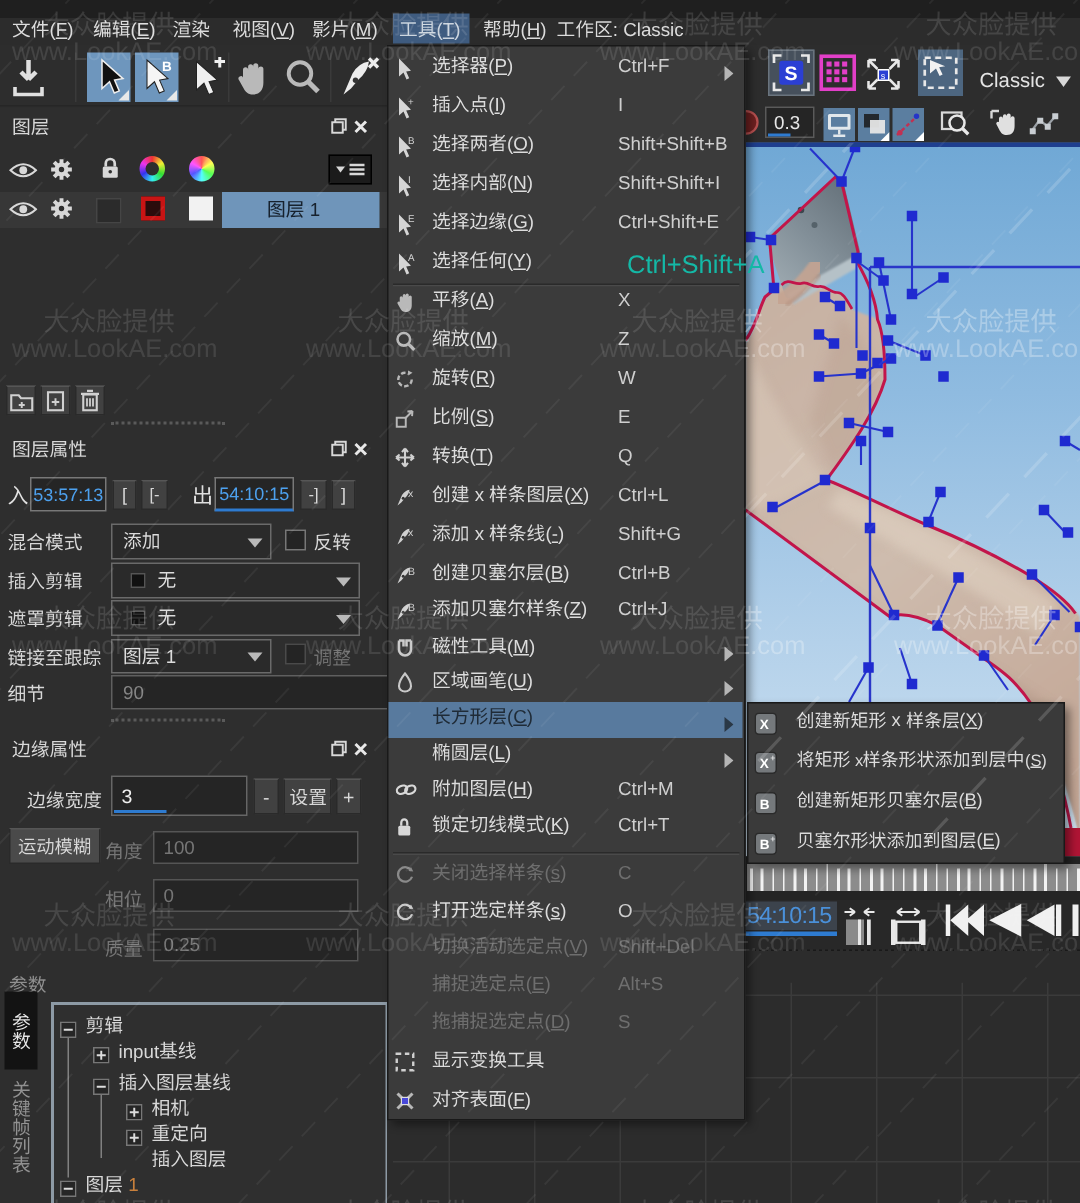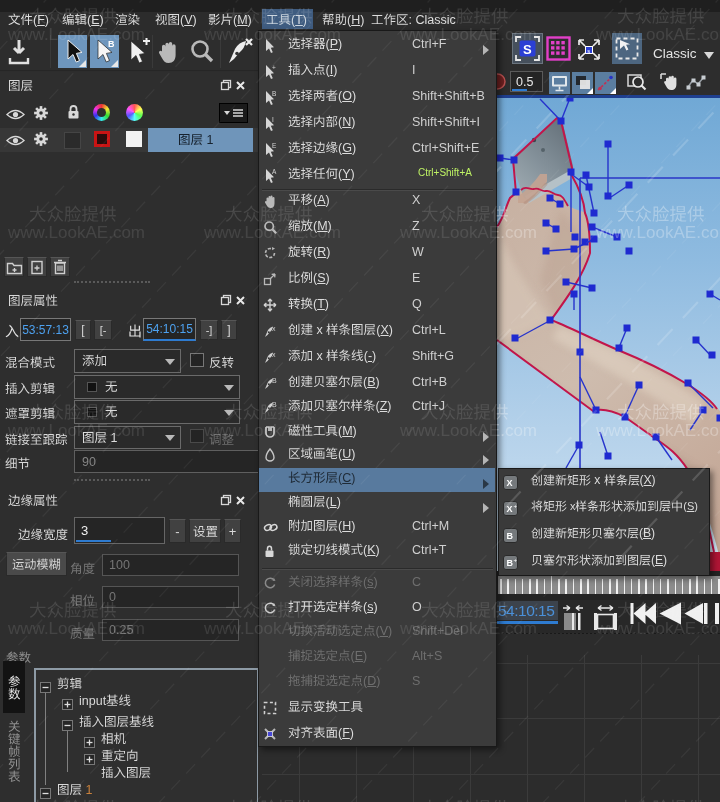--- a/index.html
+++ b/index.html
@@ -248,21 +248,21 @@
     </svg></div>
 <div class="ab" style="left:653px;top:46px;color:#e4e4e4;font-size:13.5px">Classic</div>
 <div class="ab" style="left:703px;top:46px;"><svg width="12" height="9" viewBox="0 0 12 9" style="">
       <path d="M1,1 L11,1 L6,8 Z" fill="#d8d8d8"></path>
     </svg></div>
 <div class="ab" style="left:490px;top:72px;width:230px;height:23px;background:#2d2d2d"></div>
 <div class="ab" style="left:489px;top:73px;"><svg width="17" height="17" viewBox="0 0 17 17" style="">
       <circle cx="8.5" cy="8.5" r="7.5" fill="#6e2020" stroke="#b85050" stroke-width="1.5"></circle>
     </svg></div>
 <div class="fld" style="left:510px;top:71px;width:33px;height:21px;border-color:#5a5a5a">
-    <span style="color:#e8e8e8;font-size:12.5px;margin-left:5px">0.5</span>
+    <span style="color:#e8e8e8;font-size:12.5px;margin-left:5px">0.3</span>
   </div>
 <div class="ab" style="left:512px;top:89px;width:15px;height:2px;background:#2e7bd0"></div>
 <div style="position:absolute;width:21px;height:22px;background:#5b7ea0;left:549px;top:72px"><svg width="21" height="22" viewBox="0 0 21 22" style="">
       <rect x="3" y="4" width="15" height="10.5" rx="1" fill="#e2e8ec"></rect>
       <rect x="5" y="6" width="11" height="6.5" fill="#5b7ea0"></rect>
       <path d="M10.5,14.5 v3 M6.5,18.5 h8" stroke="#e2e8ec" stroke-width="1.6"></path>
     </svg></div>
 <div style="position:absolute;width:21px;height:22px;background:#5b7ea0;left:572px;top:72px"><svg width="21" height="22" viewBox="0 0 21 22" style="">
       <rect x="4" y="4" width="10" height="9" fill="#23282e"></rect>
       <rect x="8" y="8" width="10" height="9" fill="#e6e6e6" opacity="0.95"></rect>
@@ -888,21 +888,21 @@
 <div class="ab" style="left:263px;top:167.5px;"><svg width="14" height="16" viewBox="0 0 14 16" style="">
       <path d="M3,1 L3,13 L6,10.4 L8,15 L9.8,14.2 L7.8,9.7 L11,9.2 Z" fill="#d5d5d5"></path>
       <text x="9" y="6" font-size="6.5" fill="#d5d5d5" font-family="Liberation Sans">A</text>
     </svg></div>
 <div class="ab" style="left:288px;top:166.5px;color:#dcdcdc;font-size:12.5px"><svg class="k" style="width:50px;height:12.5px" viewBox="0 -88 400 100">
       <use href="#u9009" x="0"></use>
       <use href="#u62E9" x="100"></use>
       <use href="#u4EFB" x="200"></use>
       <use href="#u4F55" x="300"></use>
     </svg>(<u>Y</u>)</div>
-<div class="ab" style="left:418px;top:166.5px;color:#bef264;font-size:10px">Ctrl+Shift+A</div>
+<div class="ab" style="left:418px;top:166.5px;color:#14b8a6;font-size:17px">Ctrl+Shift+A</div>
 <div class="ab" style="left:263px;top:193.5px;"><svg width="15" height="15" viewBox="0 0 15 15" style="">
       <path d="M3.5,8 V4.5 a1,1 0 0 1 2,0 V3 a1,1 0 0 1 2,0 V2.6 a1,1 0 0 1 2,0 V4 a1,1 0 0 1 2,0 V9.5 c0,3-1.5,4.5-4,4.5 c-2,0-3-1-4-3 l-1.5-2.6 a1,1 0 0 1 1.7-1 Z" fill="#b9b9b9"></path>
     </svg></div>
 <div class="ab" style="left:288px;top:192.5px;color:#dcdcdc;font-size:12.5px"><svg class="k" style="width:25px;height:12.5px" viewBox="0 -88 200 100">
       <use href="#u5E73" x="0"></use>
       <use href="#u79FB" x="100"></use>
     </svg>(<u>A</u>)</div>
 <div class="ab" style="left:412px;top:192.5px;color:#cfcfcf;font-size:12.5px">X</div>
 <div class="ab" style="left:263px;top:219.5px;"><svg width="15" height="15" viewBox="0 0 15 15" style="">
       <circle cx="6.2" cy="6.2" r="4.2" fill="none" stroke="#b9b9b9" stroke-width="1.7"></circle>

